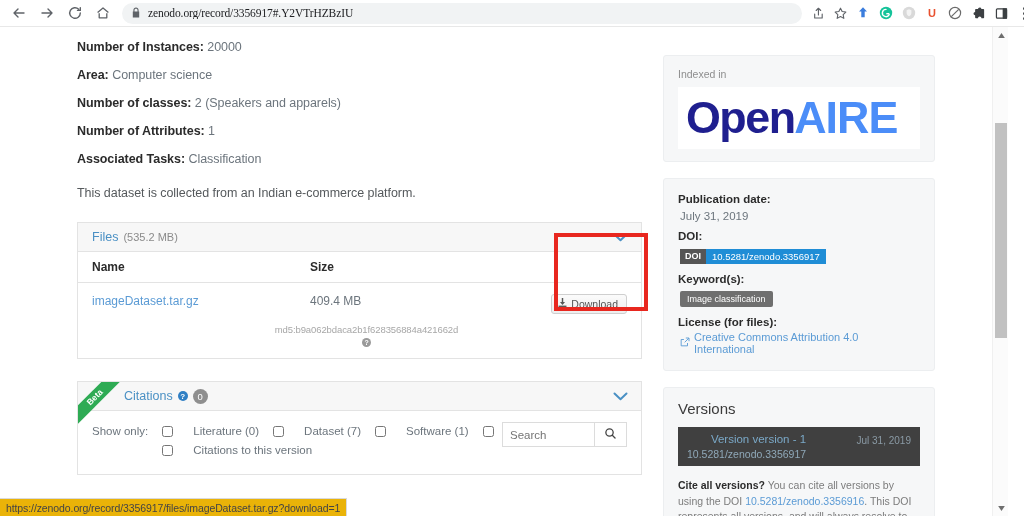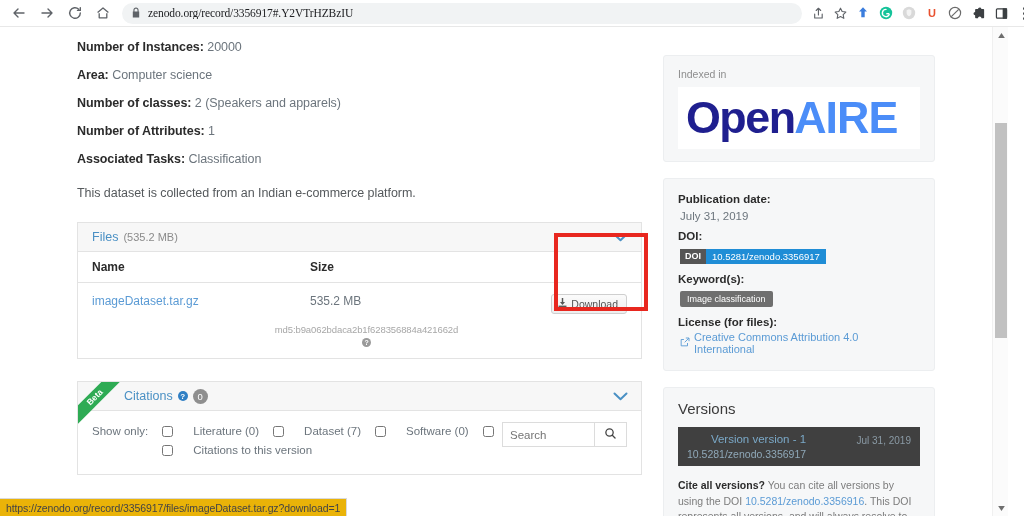--- a/index.html
+++ b/index.html
@@ -439,21 +439,21 @@
               <th>Name</th>
               <th class="c-size">Size</th>
               <th class="c-act"></th>
             </tr>
           </thead>
           <tbody>
             <tr>
               <td>
                 <a class="file-link" href="#">imageDataset.tar.gz</a>
               </td>
-              <td class="c-size">535.2 MB</td>
+              <td class="c-size">409.4 MB</td>
               <td class="c-act">
                 <span class="btn-download">
                   <span>
                     <svg width="9" height="10" viewBox="0 0 10 11" fill="#555">
                         <path d="M4.2 0h1.6v4.3h2L5 7.6 2.2 4.3h2z"></path>
                         <rect x="0.6" y="8.4" width="8.8" height="1.5"></rect>
                       </svg>
                   </span>
                   <span>Download</span>
                 </span>
@@ -492,21 +492,21 @@
                 <label class="chk">
                   <input type="checkbox" style="">
                   <span>Literature (0)</span>
                 </label>
                 <label class="chk">
                   <input type="checkbox" style="">
                   <span>Dataset (7)</span>
                 </label>
                 <label class="chk">
                   <input type="checkbox" style="">
-                  <span>Software (0)</span>
+                  <span>Software (1)</span>
                 </label>
                 <label class="chk">
                   <input type="checkbox" style="">
                   <span>Unknown (0)</span>
                 </label>
               </div>
               <div class="filter-line">
                 <label class="chk">
                   <input type="checkbox" style="">
                   <span>Citations to this version</span>

